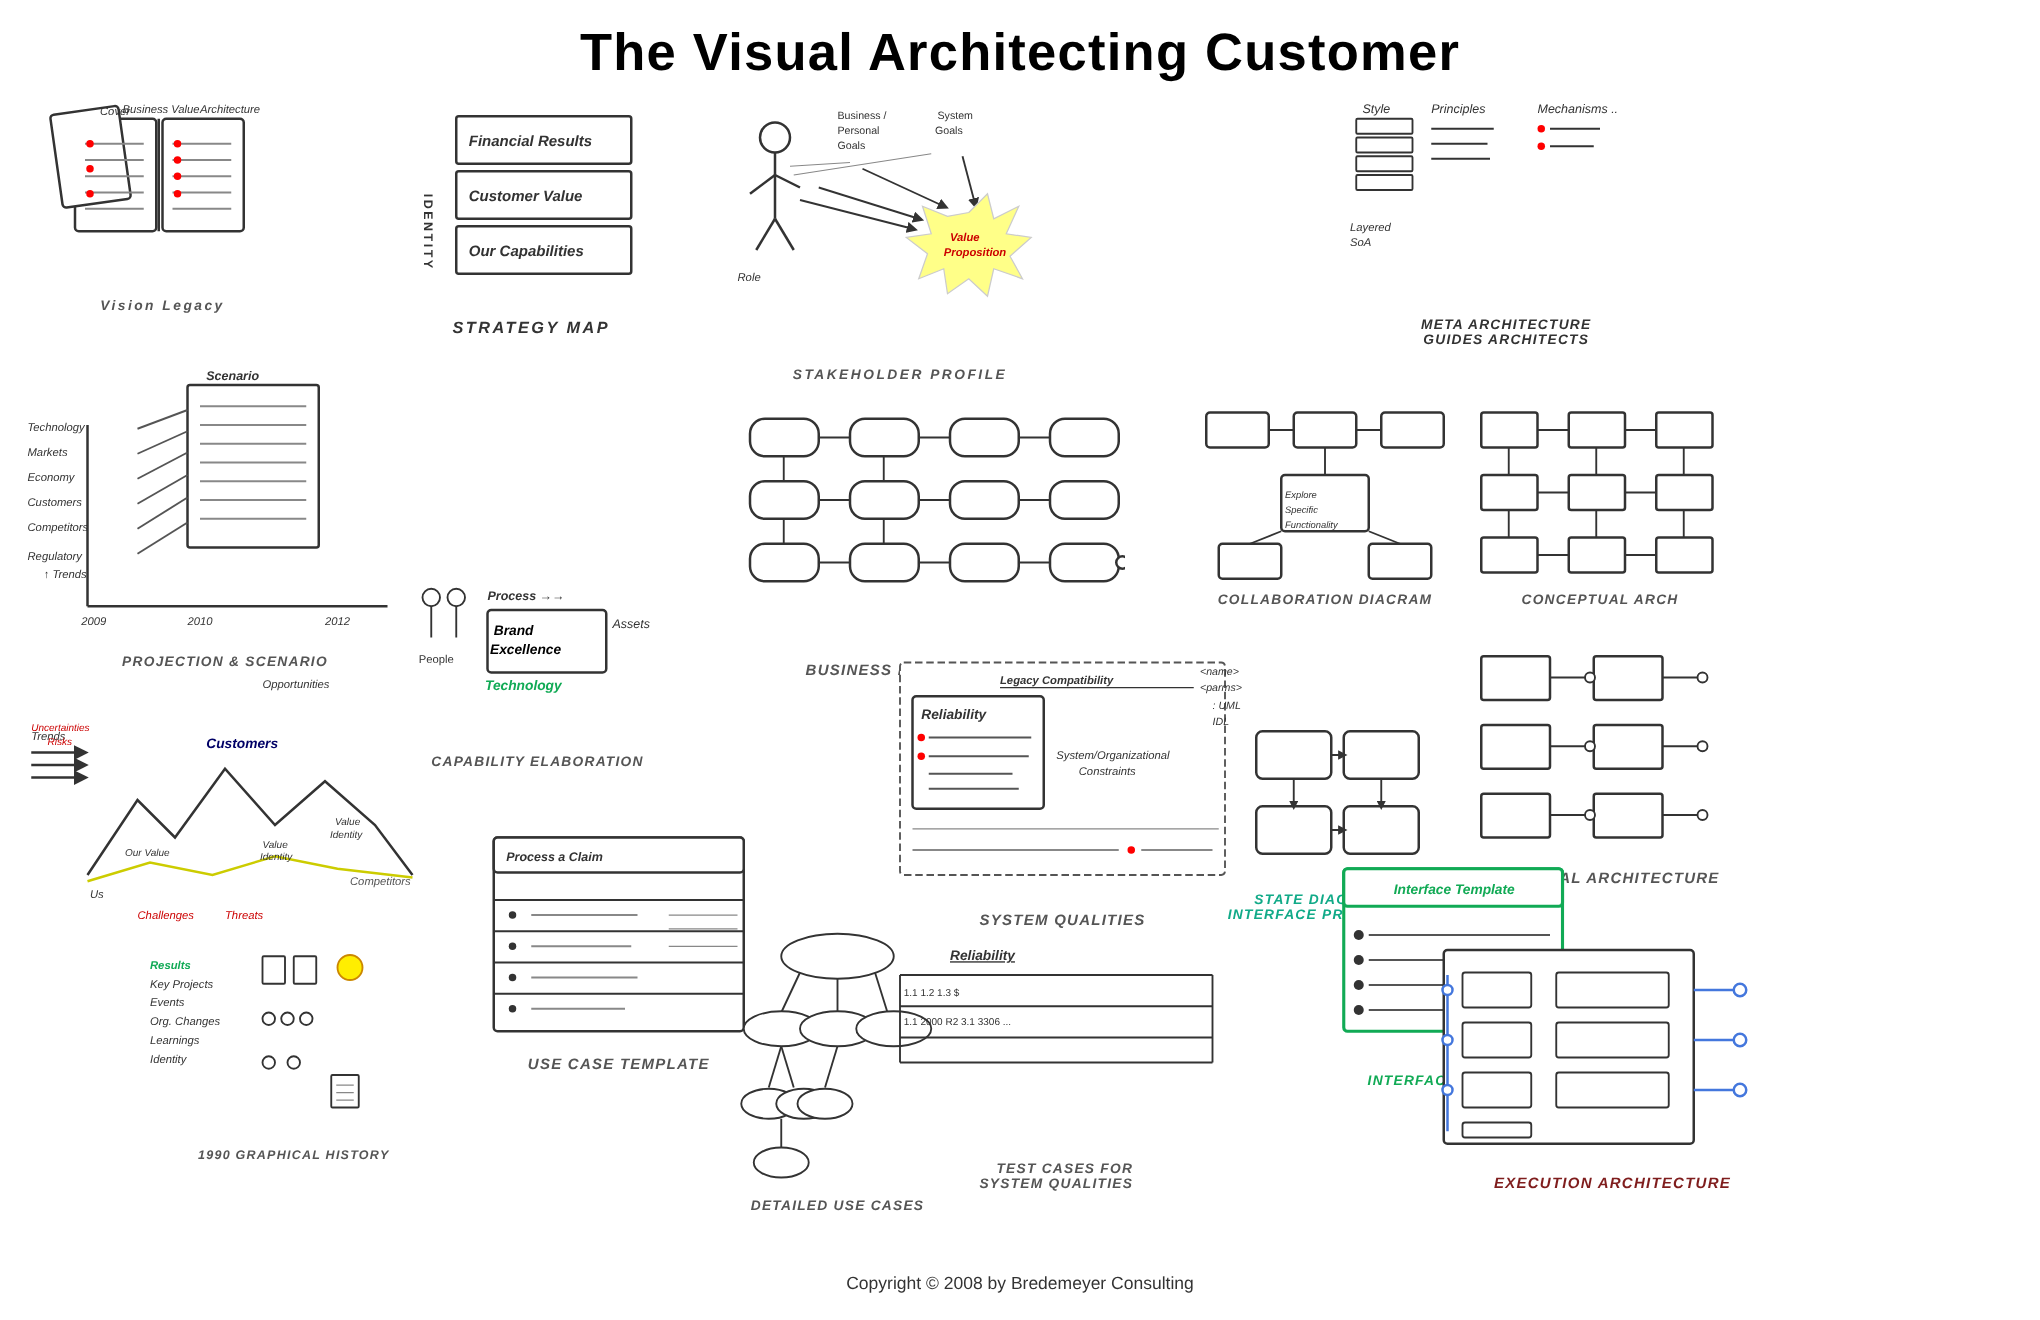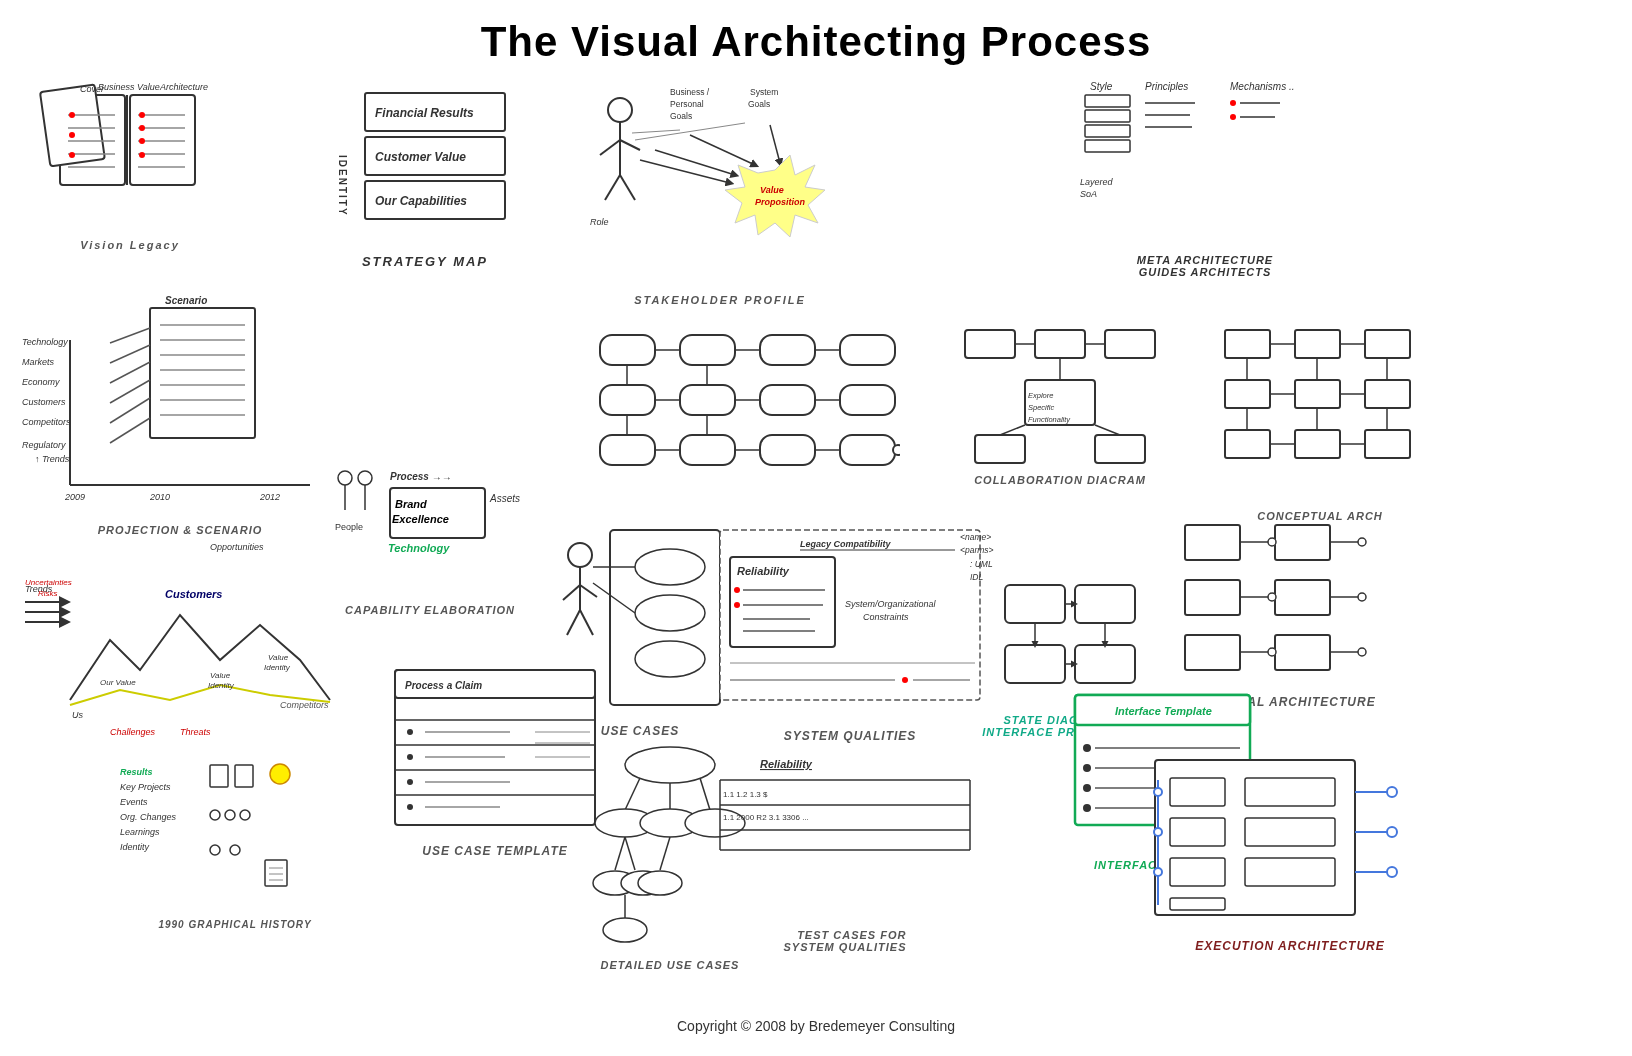--- a/index.html
+++ b/index.html
@@ -52,21 +52,21 @@
       transform: translateX(-50%);
       font-size: 14px;
       font-family: Arial, sans-serif;
       color: #333;
       white-space: nowrap;
     }
   </style>
 </head>
 <body>
 
-<div class="main-title">The Visual Architecting Process</div>
+<div class="main-title">The Visual Architecting Customer</div>
 
 <div class="content-area">
 
   <div class="diagram" style="left:30px; top:10px;">
     <svg width="200" height="155">
 
       <rect x="30" y="15" width="65" height="90" rx="3" fill="white" stroke="#333" stroke-width="2"></rect>
       <rect x="100" y="15" width="65" height="90" rx="3" fill="white" stroke="#333" stroke-width="2"></rect>
       <line x1="97" y1="15" x2="97" y2="105" stroke="#333" stroke-width="2"></line>
 
@@ -339,40 +339,20 @@
       <circle cx="308" cy="125" r="5" fill="white" stroke="#333" stroke-width="2"></circle>
 
       <line x1="37" y1="40" x2="37" y2="60" stroke="#333" stroke-width="1.5"></line>
       <line x1="37" y1="90" x2="37" y2="110" stroke="#333" stroke-width="1.5"></line>
       <line x1="117" y1="40" x2="117" y2="60" stroke="#333" stroke-width="1.5"></line>
       <line x1="117" y1="90" x2="117" y2="110" stroke="#333" stroke-width="1.5"></line>
     </svg>
     <div class="diagram-label" style="font-size:12px; letter-spacing:1px; font-style:italic; color:#555;">Business Process Models</div>
   </div>
 
-  <div class="diagram" style="left:555px; top:455px;">
-    <svg width="170" height="195">
-
-      <circle cx="25" cy="30" r="12" fill="white" stroke="#333" stroke-width="2"></circle>
-      <line x1="25" y1="42" x2="25" y2="85" stroke="#333" stroke-width="2"></line>
-      <line x1="25" y1="60" x2="8" y2="75" stroke="#333" stroke-width="2"></line>
-      <line x1="25" y1="60" x2="42" y2="72" stroke="#333" stroke-width="2"></line>
-      <line x1="25" y1="85" x2="12" y2="110" stroke="#333" stroke-width="2"></line>
-      <line x1="25" y1="85" x2="38" y2="110" stroke="#333" stroke-width="2"></line>
-
-      <rect x="55" y="5" width="110" height="175" rx="4" fill="white" stroke="#333" stroke-width="2"></rect>
-      <ellipse cx="115" cy="42" rx="35" ry="18" fill="white" stroke="#333" stroke-width="1.5"></ellipse>
-      <ellipse cx="115" cy="88" rx="35" ry="18" fill="white" stroke="#333" stroke-width="1.5"></ellipse>
-      <ellipse cx="115" cy="134" rx="35" ry="18" fill="white" stroke="#333" stroke-width="1.5"></ellipse>
-
-      <line x1="38" y1="42" x2="80" y2="42" stroke="#333" stroke-width="1.5"></line>
-      <line x1="38" y1="58" x2="80" y2="88" stroke="#333" stroke-width="1.5"></line>
-    </svg>
-    <div class="diagram-label" style="font-size:12px; letter-spacing:1px; font-style:italic; color:#555;">Use Cases</div>
-  </div>
 
   <div class="diagram" style="left:390px; top:595px;">
     <svg width="210" height="175">
       <rect x="5" y="5" width="200" height="155" rx="3" fill="white" stroke="#333" stroke-width="2"></rect>
 
       <rect x="5" y="5" width="200" height="28" rx="3" fill="white" stroke="#333" stroke-width="2"></rect>
       <text x="15" y="24" font-size="10" fill="#333" font-style="italic" font-weight="bold">Process a Claim</text>
 
       <line x1="5" y1="55" x2="205" y2="55" stroke="#333" stroke-width="1.5"></line>
       <line x1="5" y1="80" x2="205" y2="80" stroke="#333" stroke-width="1.5"></line>
@@ -480,21 +460,21 @@
       <line x1="100" y1="33" x2="100" y2="55" stroke="#333" stroke-width="1.5"></line>
 
       <rect x="15" y="110" width="50" height="28" rx="3" fill="white" stroke="#333" stroke-width="2"></rect>
       <rect x="135" y="110" width="50" height="28" rx="3" fill="white" stroke="#333" stroke-width="2"></rect>
       <line x1="65" y1="100" x2="40" y2="110" stroke="#333" stroke-width="1.5"></line>
       <line x1="135" y1="100" x2="160" y2="110" stroke="#333" stroke-width="1.5"></line>
     </svg>
     <div class="diagram-label" style="font-size:11px; letter-spacing:1px; font-style:italic; color:#555;">Collaboration Diacram</div>
   </div>
 
-  <div class="diagram" style="left:1220px; top:255px;gap:36px;">
+  <div class="diagram" style="left:1180px; top:255px;">
     <svg width="200" height="145">
 
       <rect x="5" y="5" width="45" height="28" rx="2" fill="white" stroke="#333" stroke-width="2"></rect>
       <rect x="75" y="5" width="45" height="28" rx="2" fill="white" stroke="#333" stroke-width="2"></rect>
       <rect x="145" y="5" width="45" height="28" rx="2" fill="white" stroke="#333" stroke-width="2"></rect>
       <line x1="50" y1="19" x2="75" y2="19" stroke="#333" stroke-width="1.5"></line>
       <line x1="120" y1="19" x2="145" y2="19" stroke="#333" stroke-width="1.5"></line>
       <rect x="5" y="55" width="45" height="28" rx="2" fill="white" stroke="#333" stroke-width="2"></rect>
       <rect x="75" y="55" width="45" height="28" rx="2" fill="white" stroke="#333" stroke-width="2"></rect>
       <rect x="145" y="55" width="45" height="28" rx="2" fill="white" stroke="#333" stroke-width="2"></rect>

